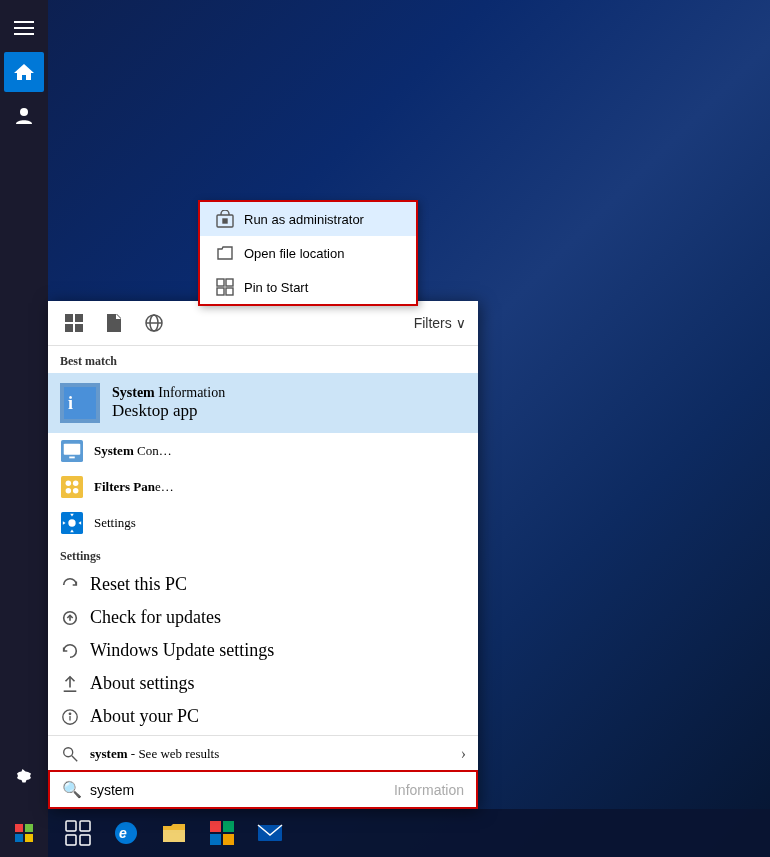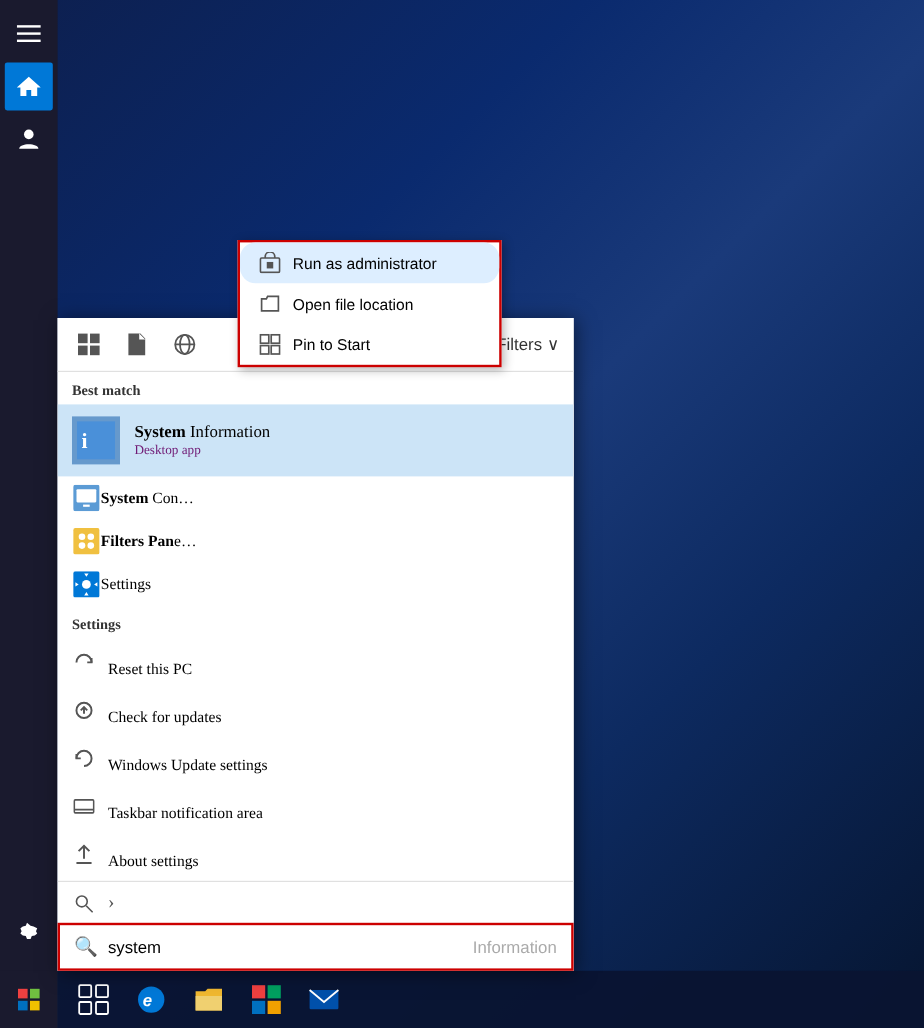--- a/index.html
+++ b/index.html
@@ -148,30 +148,31 @@
 
     .best-match-text h3 {
       font-size: 14px;
       font-weight: 400;
       color: #000;
     }
     .best-match-text h3 strong {
       font-weight: 700;
     }
     .best-match-text p {
-      font-size: 11px;
-      color: #701a75;
+      font-size: 17px;
+      color: #000000;
     }
 
     
     .app-item {
       display: flex;
       align-items: center;
       padding: 6px 12px;
       cursor: pointer;
+      gap: 10px;
     }
 
     .app-icon-small {
       width: 24px;
       height: 24px;
       display: flex;
       align-items: center;
       justify-content: center;
       flex-shrink: 0;
     }
@@ -195,23 +196,22 @@
     .settings-icon {
       width: 20px;
       height: 20px;
       display: flex;
       align-items: center;
       justify-content: center;
       color: #555;
       flex-shrink: 0;
     }
     .settings-text {
-      font-size: 13px;
+      font-size: 18px;
       color: #000;
-      margin-top: 12px;
     }
 
     
     .search-suggestion {
       display: flex;
       align-items: center;
       padding: 6px 12px;
       cursor: pointer;
       gap: 10px;
     }
@@ -266,21 +266,20 @@
       display: flex;
       align-items: center;
       padding: 8px 16px;
       cursor: pointer;
       gap: 10px;
       font-size: 13px;
       color: #000;
     }
     .context-menu-item.highlighted {
       background: #ddeeff;
-      border-radius: 13px;
     }
     .context-menu-icon {
       width: 18px;
       height: 18px;
       display: flex;
       align-items: center;
       justify-content: center;
       color: #555;
     }
 
@@ -481,51 +480,53 @@
     <div class="settings-item">
       <div class="settings-icon">
         <svg viewBox="0 0 20 20" width="18" height="18" fill="none" stroke="#555" stroke-width="1.8">
             <path d="M3,10 A7,7 0 1,1 10,17"></path>
             <polyline points="3,6 3,10 7,10"></polyline>
           </svg>
       </div>
       <span class="settings-text">Windows Update settings</span>
     </div>
 
-    <div class="settings-item">
-      <div class="settings-icon">
-        <svg viewBox="0 0 20 20" width="18" height="18" fill="none" stroke="#555" stroke-width="1.5">
-            <rect x="1" y="4" width="18" height="12" rx="1"></rect>
-            <line x1="1" y1="13" x2="19" y2="13"></line>
-          </svg>
-      </div>
-      <span class="settings-text">Taskbar notification area</span>
-    </div>
 
     <div class="settings-item">
       <div class="settings-icon">
         <svg viewBox="0 0 20 20" width="18" height="18" fill="none" stroke="#555" stroke-width="1.8">
             <line x1="10" y1="2" x2="10" y2="14"></line>
             <polyline points="5,7 10,2 15,7"></polyline>
             <line x1="3" y1="18" x2="17" y2="18"></line>
           </svg>
       </div>
       <span class="settings-text">About settings</span>
     </div>
 
+    <div class="settings-item">
+      <div class="settings-icon">
+        <svg viewBox="0 0 20 20" width="18" height="18" fill="none" stroke="#555" stroke-width="1.5">
+            <circle cx="10" cy="10" r="8"></circle>
+            <line x1="10" y1="9" x2="10" y2="14"></line>
+            <circle cx="10" cy="6.5" r="0.8" fill="#555"></circle>
+          </svg>
+      </div>
+      <span class="settings-text">About your PC</span>
+    </div>
 
     <div class="divider"></div>
 
     <div class="search-suggestion">
       <div class="settings-icon">
         <svg viewBox="0 0 20 20" width="18" height="18" fill="none" stroke="#555" stroke-width="1.5">
             <circle cx="8" cy="8" r="5"></circle>
             <line x1="12" y1="12" x2="18" y2="18"></line>
           </svg>
       </div>
+      <span class="suggestion-text"><span class="keyword">system</span> - See web results</span>
       <span class="suggestion-arrow">›</span>
     </div>
 
   </div>
 
   <div class="search-bar">
     <span class="search-icon-sm">🔍</span>
     <input type="text" value="system" style="font-weight: 400; color: rgb(0, 0, 0); font-size: 14px; width: 50px; border: none; outline: none; background: transparent;">
     <span style="color:#aaa; font-size:14px;">Information</span>
   </div>

